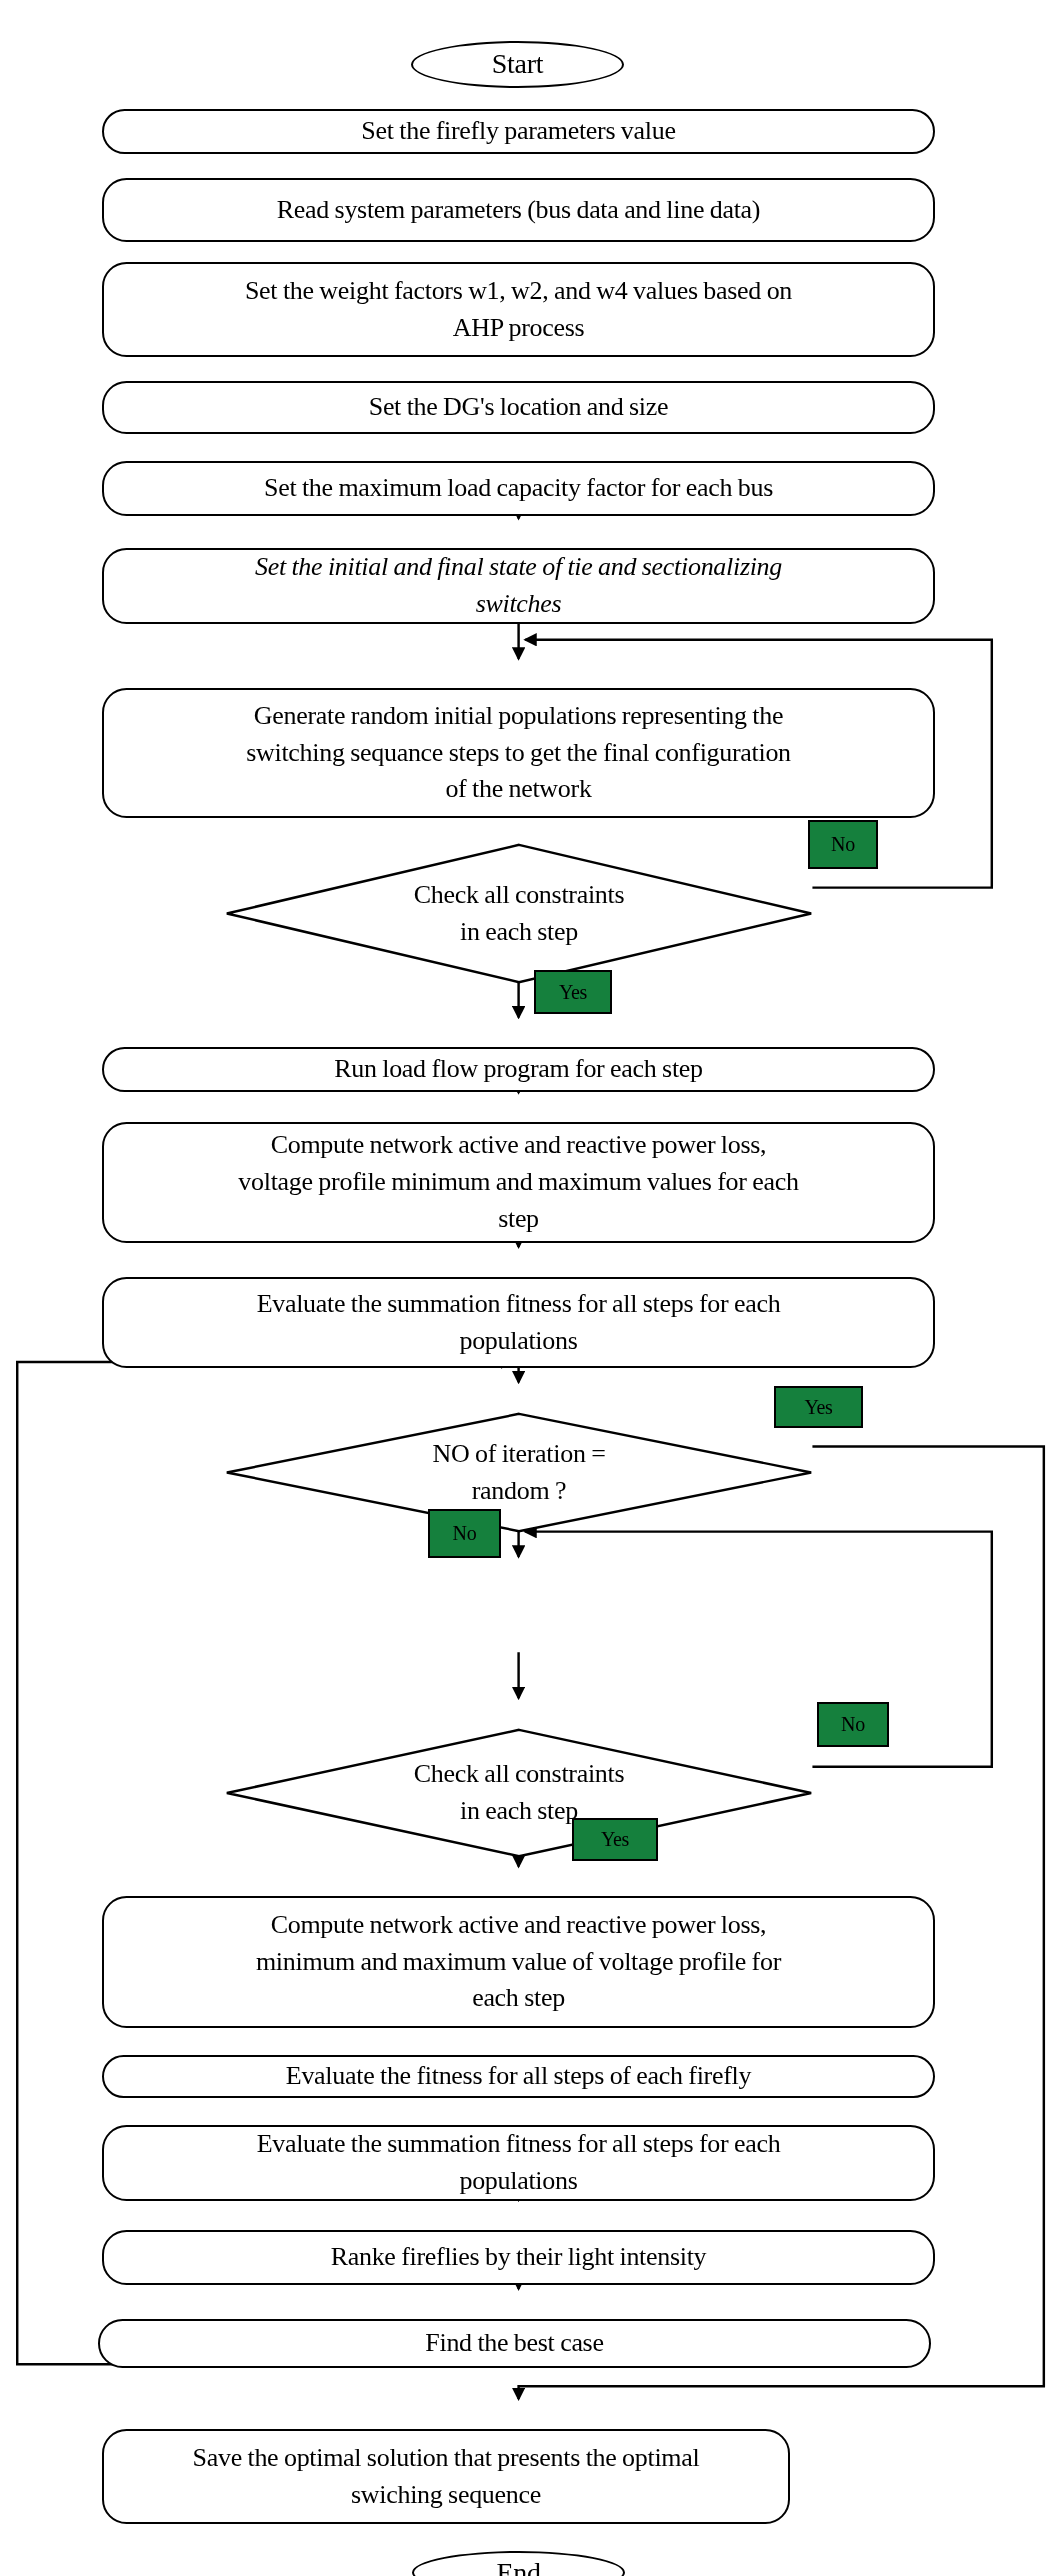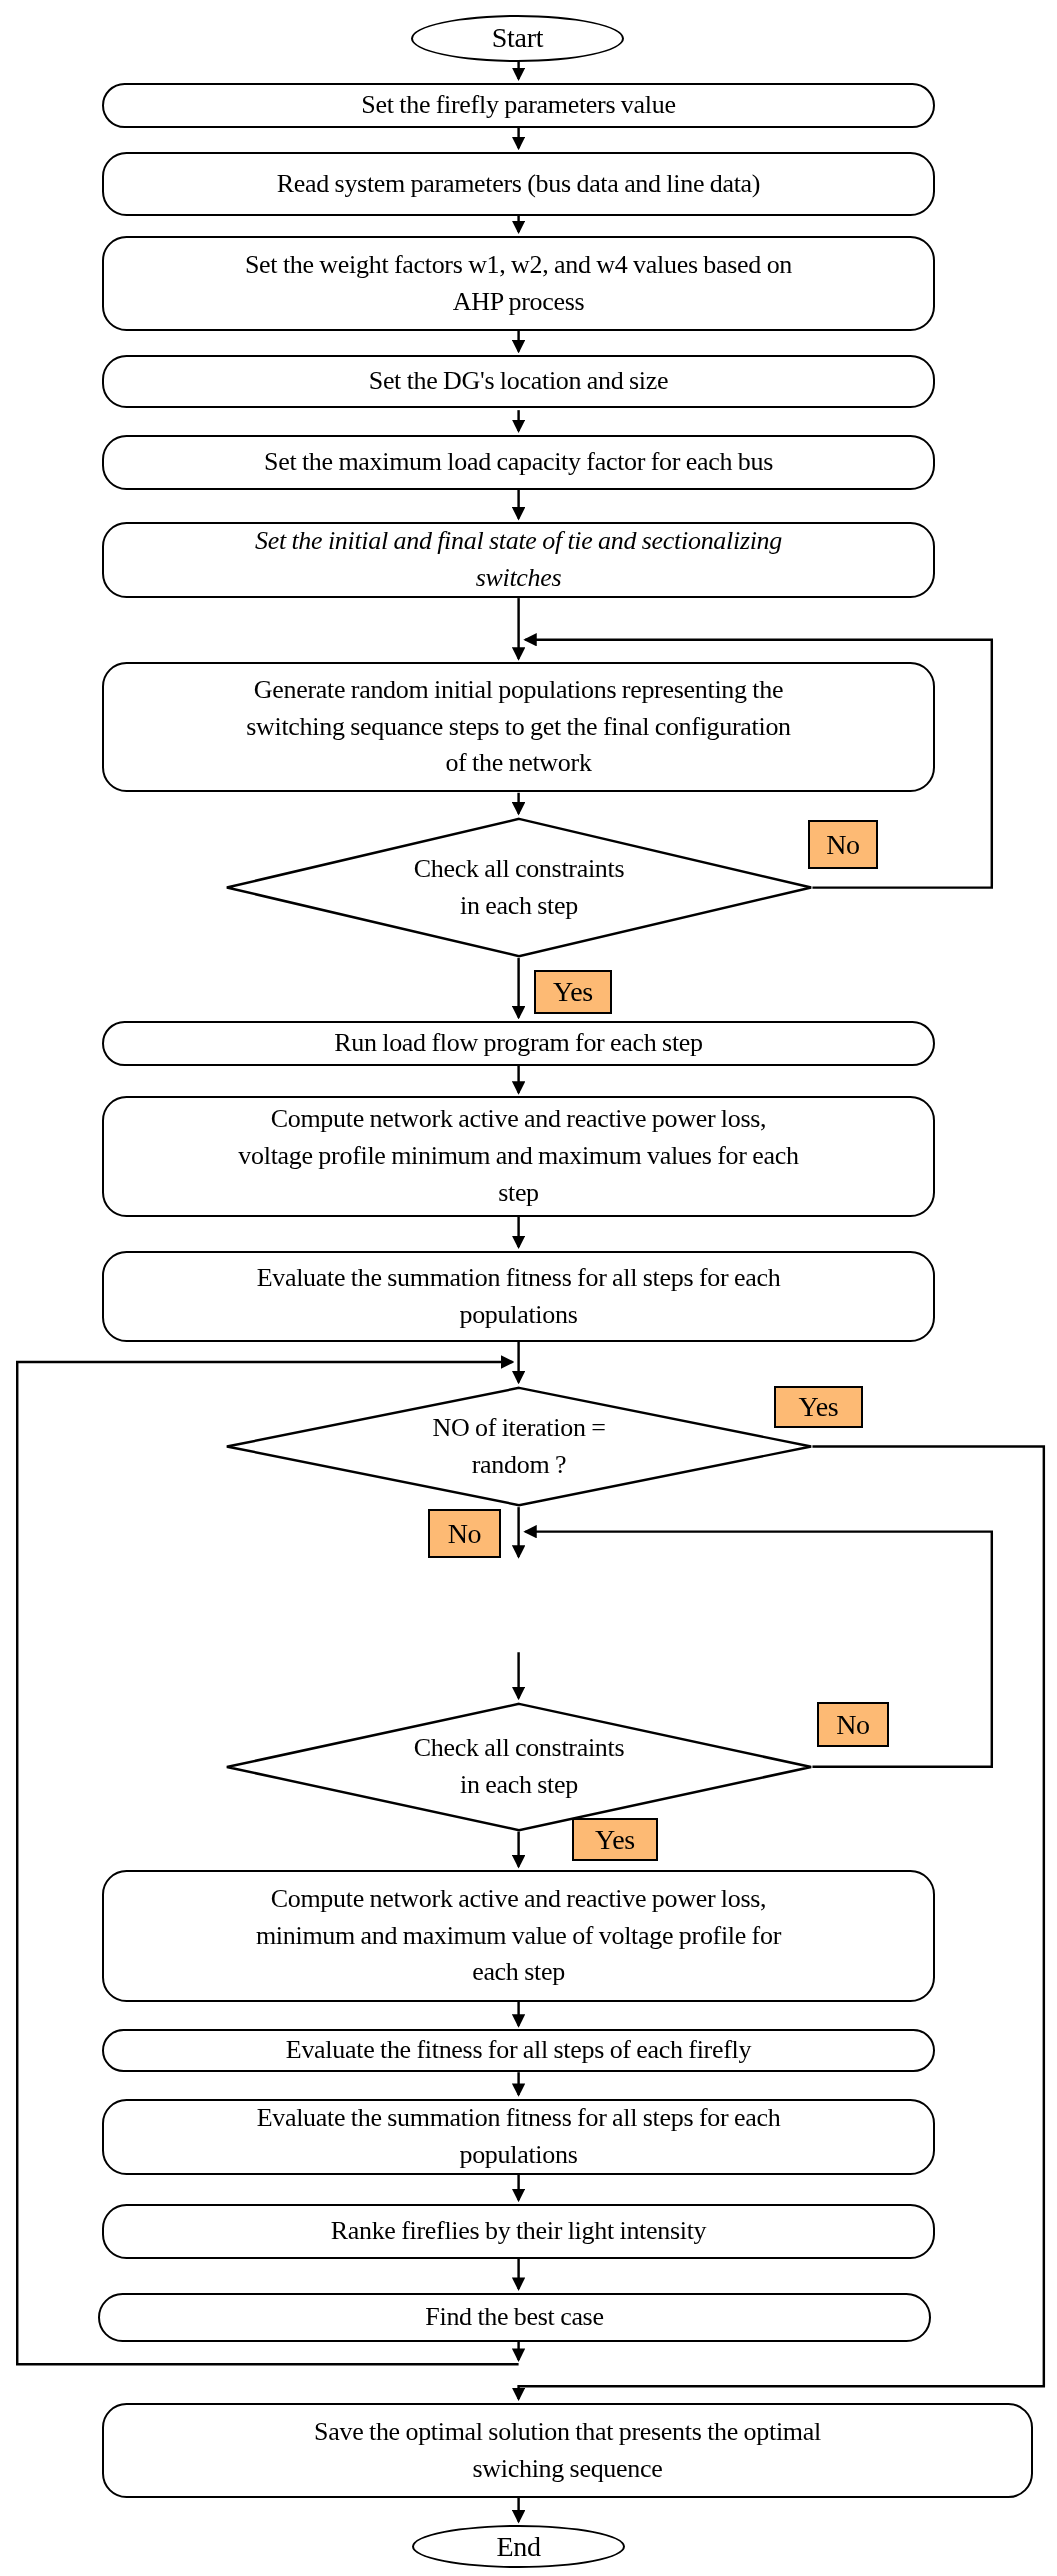--- a/index.html
+++ b/index.html
@@ -23,20 +23,21 @@
     display: flex;
     align-items: center;
     justify-content: center;
     text-align: center;
     background: #ffffff;
     font-size: 26px;
     line-height: 1.42;
     white-space: pre-line;
     letter-spacing: -0.3px;
     word-spacing: -0.6px;
+    margin-top: 26px;
   }
   .process {
     border: 2.4px solid #000000;
     border-radius: 24.5px;
     padding: 0 18.4px;
   }
   .terminator {
     border: 2.4px solid #000000;
     border-radius: 50%;
     font-size: 28px;
@@ -45,25 +46,25 @@
   .decision svg { position: absolute; left: 0; top: 0; width: 100%; height: 100%; }
   .decision .lbl {
     position: absolute; inset: 0;
     display: flex; align-items: center; justify-content: center;
     text-align: center; white-space: pre-line;
   }
   .edge-label {
     position: absolute;
     box-sizing: border-box;
     border: 2.4px solid #000000;
-    background: #fdba74;
+    background: #15803d;
     display: flex;
     align-items: center;
     justify-content: center;
-    font-size: 28px;
+    font-size: 20px;
     letter-spacing: -0.3px;
   }
 </style>
 </head>
 <body>
 
 <div class="canvas">
 
   <svg class="wires" viewBox="0 0 1728 4208" xmlns="http://www.w3.org/2000/svg">
     <defs>
@@ -166,19 +167,19 @@
 
   <div class="node process" style="left:102px; top:2029px; width:833px; height:43px;">Evaluate the fitness for all steps of each firefly</div>
 
   <div class="node process" style="left:102px; top:2099px; width:833px; height:76px;">Evaluate the summation fitness for all steps for each
 populations</div>
 
   <div class="node process" style="left:102px; top:2204px; width:833px; height:55px;">Ranke fireflies by their light intensity</div>
 
   <div class="node process" style="left:98px; top:2293px; width:833px; height:49px;">Find the best case</div>
 
-  <div class="node process" style="left:102px; top:2403px; width:931px; height:95px;">Save the optimal solution that presents the optimal
+  <div class="node process" style="left:102px; top:2403px; width:688px; height:95px;">Save the optimal solution that presents the optimal
 swiching sequence</div>
 
   <div class="node terminator" style="left:412px; top:2525px; width:213px; height:43px;">End</div>
 
 </div>
 
 
 </body></html>

